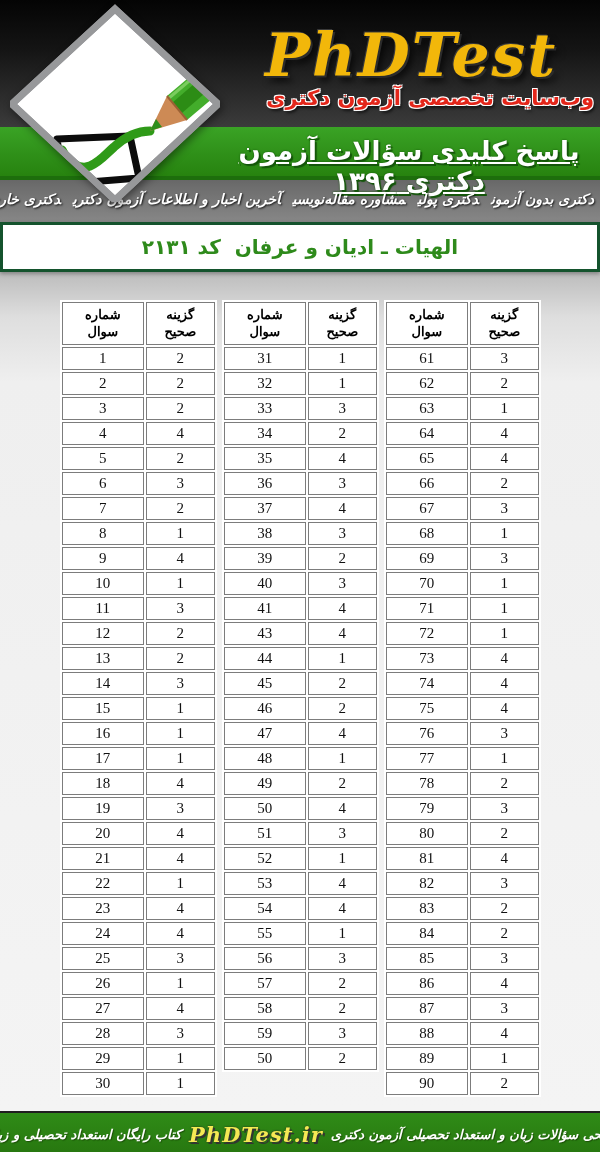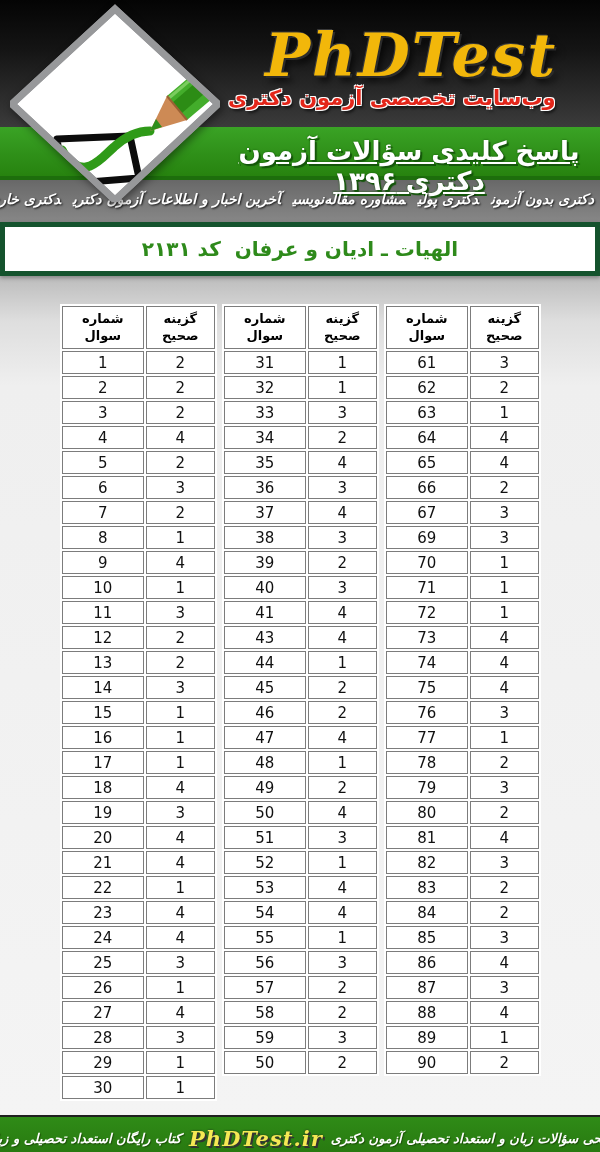--- a/index.html
+++ b/index.html
@@ -8,43 +8,43 @@
   
   .header{position:relative;height:222px;
     background:linear-gradient(180deg,#040404 0%,#141414 22%,#3c3c3c 58%,#6d6d6d 84%,#878787 100%);}
   .green-banner{position:absolute;left:0;right:0;top:127px;height:49px;
     background:linear-gradient(180deg,#3aa325 0%,#2f9019 55%,#27830f 100%);
     border-bottom:4px solid #1d6e0c;}
   .brand-title{position:absolute;top:2px;left:228px;right:6px;text-align:center;
     font-family:"DejaVu Serif","Liberation Serif",serif;font-style:italic;font-weight:bold;
     font-size:60px;line-height:1.1;color:#f2b70a;letter-spacing:2px;
     text-shadow:2px 2px 0 #2b2b2b,-1px -1px 0 #3a3a3a,5px 6px 6px rgba(0,0,0,.6);margin-top:20px;}
-  .brand-subtitle{position:absolute;top:86px;left:228px;right:6px;text-align:left;direction:rtl;
+  .brand-subtitle{position:absolute;top:86px;left:228px;right:6px;text-align:right;direction:rtl;
     font-weight:bold;font-size:21px;color:#e3261a;
     text-shadow:-1px -1px 0 #fff,1px -1px 0 #fff,-1px 1px 0 #fff,1px 1px 0 #fff,2px 3px 3px rgba(0,0,0,.65);}
   .banner-text{position:absolute;top:136px;left:222px;right:4px;text-align:center;direction:rtl;
     font-weight:bold;font-size:26px;color:#fff;
     text-shadow:2px 2px 1px #14560a,0 0 2px #14560a;text-decoration:underline;}
   .main-nav{position:absolute;top:191px;left:0;right:0;text-align:center;direction:rtl;
     color:#fff;font-style:italic;font-weight:bold;font-size:14px;white-space:nowrap;
     text-shadow:1px 1px 2px rgba(0,0,0,.85);}
   .nav-item{margin:0 6px;cursor:pointer;}
   .logo-wrap{position:absolute;top:2px;left:10px;width:210px;height:200px;z-index:5;
     filter:drop-shadow(2px 3px 4px rgba(0,0,0,.45));}
 
   
-  .title-bar{height:44px;background:#fff;border:5px solid #14532d;
+  .title-bar{height:44px;background:#fff;border:3px solid #14532d;
     display:flex;align-items:center;justify-content:center;
     box-shadow:0 2px 4px rgba(0,0,0,.3);position:relative;z-index:2;}
   .title-bar span{direction:rtl;white-space:pre;font-weight:bold;font-size:20px;color:#2e8a1b;}
 
   
   .main{height:839px;box-sizing:border-box;padding-top:28px;
     background:linear-gradient(180deg,#bcbcbc 0px,#dedede 45px,#efefef 110px,#f4f4f4 100%);
-    display:flex;justify-content:center;align-items:flex-start;gap:5px;}
+    display:flex;justify-content:center;align-items:flex-start;gap:5px;font-family:Liberation Serif, serif;}
   table.answers{border-collapse:separate;border-spacing:2px;background:#fff;width:157px;}
   table.answers th,table.answers td{background:#fff;border:1px solid #7c7c7c;
     text-align:center;vertical-align:middle;padding:0;}
   table.answers th{font-size:13px;font-weight:bold;height:41px;line-height:1.3;direction:rtl;}
   table.answers td{font-size:15px;height:21px;color:#111;}
   table.answers .col-q{width:84px;}
   table.answers .col-a{width:69px;}
 
   
   .footer{height:45px;box-sizing:border-box;border-top:2px solid #1f1f1f;
@@ -381,20 +381,24 @@
         </tr>
         <tr>
           <td>66</td>
           <td>2</td>
         </tr>
         <tr>
           <td>67</td>
           <td>3</td>
         </tr>
         <tr>
+          <td>68</td>
+          <td>1</td>
+        </tr>
+        <tr>
           <td>69</td>
           <td>3</td>
         </tr>
         <tr>
           <td>70</td>
           <td>1</td>
         </tr>
         <tr>
           <td>71</td>
           <td>1</td>

